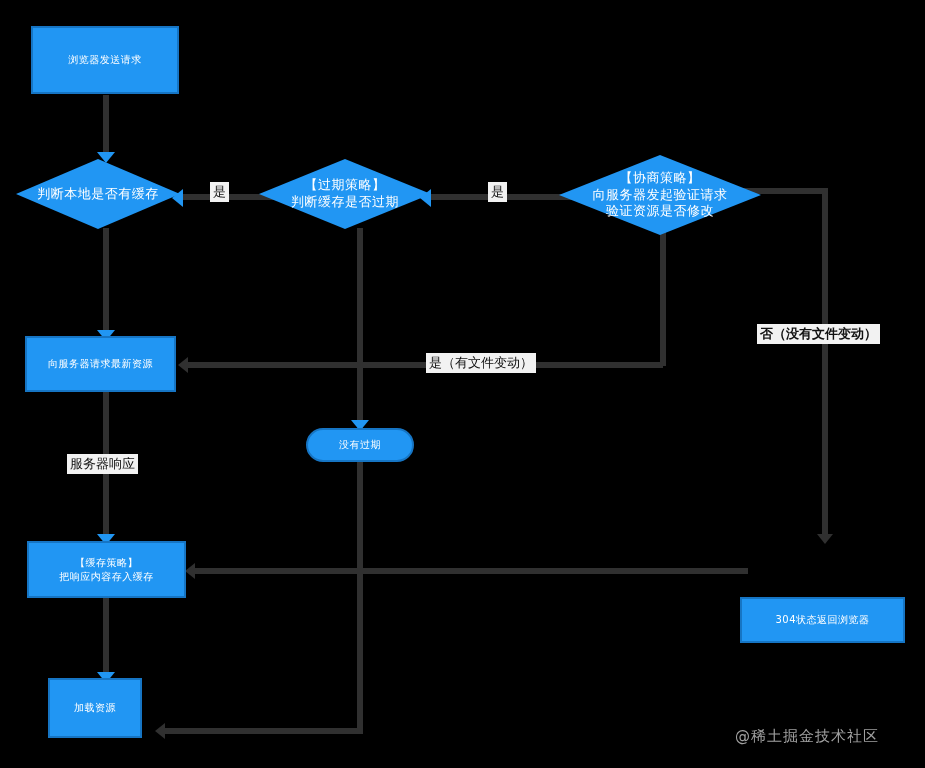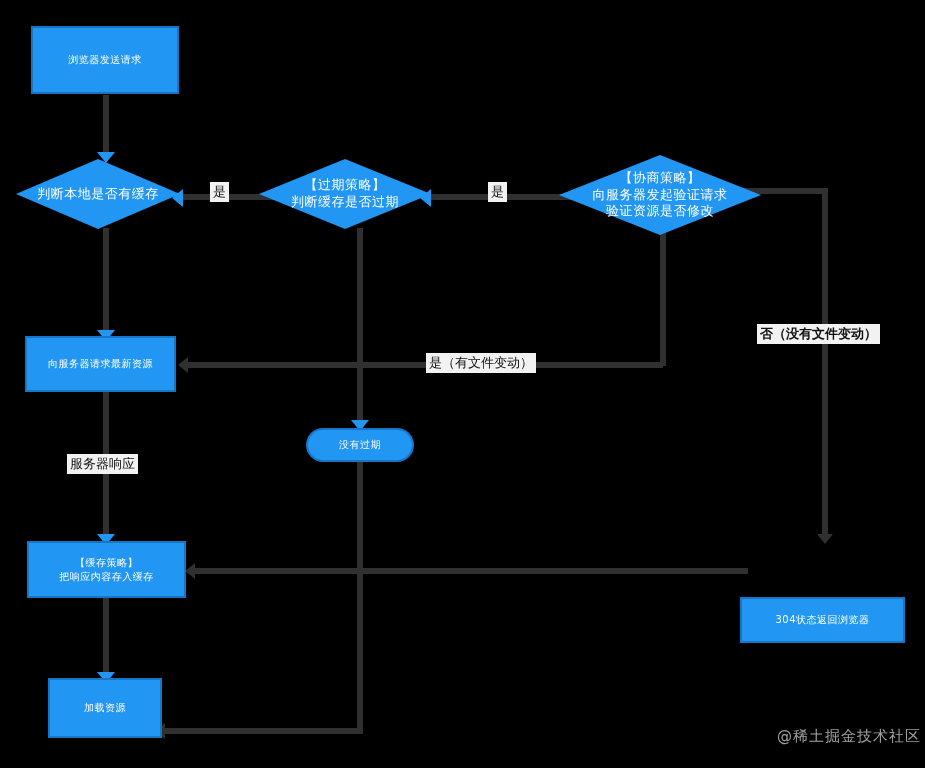--- a/index.html
+++ b/index.html
@@ -103,21 +103,20 @@
     line-height: 1.2;
   }
   
   .watermark {
     position: absolute;
     color: #bdbdbd;
     font-size: 15px;
     letter-spacing: 1px;
     opacity: 0.85;
     white-space: nowrap;
-    margin-left: 42px;
   }
 </style>
 </head>
 <body>
 
 <div id="canvas">
 
   <div class="line v" style="left:103px; top:95px; height:60px;"></div>
   <div class="arrow down" style="left:97px; top:152px;"></div>
 
@@ -178,21 +177,21 @@
 
   <div class="node rect" style="left:25px; top:336px; width:151px; height:56px;">向服务器请求最新资源</div>
 
   <div class="node pill" style="left:306px; top:428px; width:108px; height:34px;">没有过期</div>
 
   <div class="node rect" style="left:27px; top:541px; width:159px; height:57px;">【缓存策略】
 把响应内容存入缓存</div>
 
   <div class="node rect" style="left:740px; top:561px; width:165px; height:46px;margin-top:36px;">304状态返回浏览器</div>
 
-  <div class="node rect" style="left:48px; top:678px; width:114px; height:60px;">加载资源</div>
+  <div class="node rect" style="left:48px; top:678px; width:94px; height:60px;">加载资源</div>
 
   <div class="edge-label" style="left:210px; top:182px;">是</div>
 
   <div class="edge-label" style="left:488px; top:182px;">是</div>
 
   <div class="edge-label" style="left:426px; top:353px;">是（有文件变动）</div>
 
   <div class="edge-label" style="left:757px; top:324px;font-weight:bold;">否（没有文件变动）</div>
 
   <div class="edge-label" style="left:67px; top:454px;">服务器响应</div>

